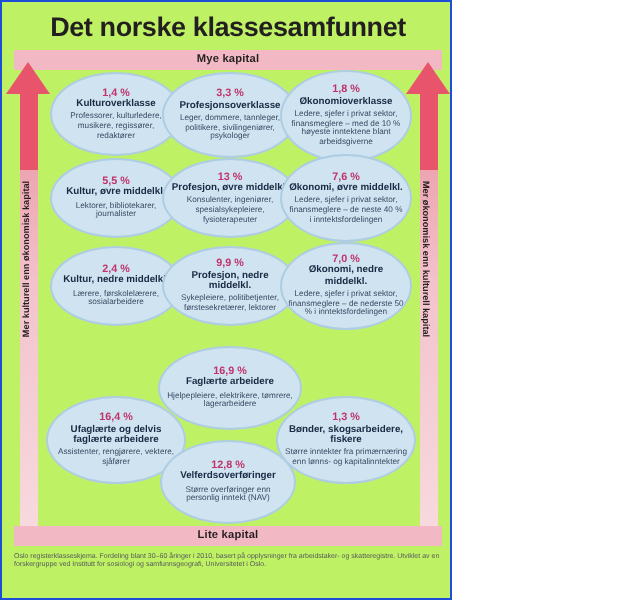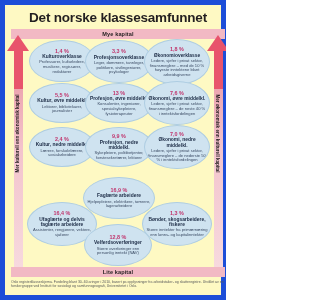--- a/index.html
+++ b/index.html
@@ -5,23 +5,23 @@
   html,body{margin:0;padding:0;}
   body{
     width:226px;height:300px;
     background:#ffffff;
     font-family:"Liberation Sans", sans-serif;
     overflow:hidden;
     position:relative;
   }
   #frame{
     position:absolute;inset:0;
-    border:5px solid #1d4ed8;
+    border:1px solid #1d4ed8;
     box-sizing:border-box;
-    background:#fef9c3;
+    background:#bef264;
   }
 
   
   #title{
     position:absolute;left:0;top:5px;width:226px;
     text-align:center;
     font-size:13.5px;font-weight:bold;color:#231f20;
     letter-spacing:-0.2px;
   }
 

